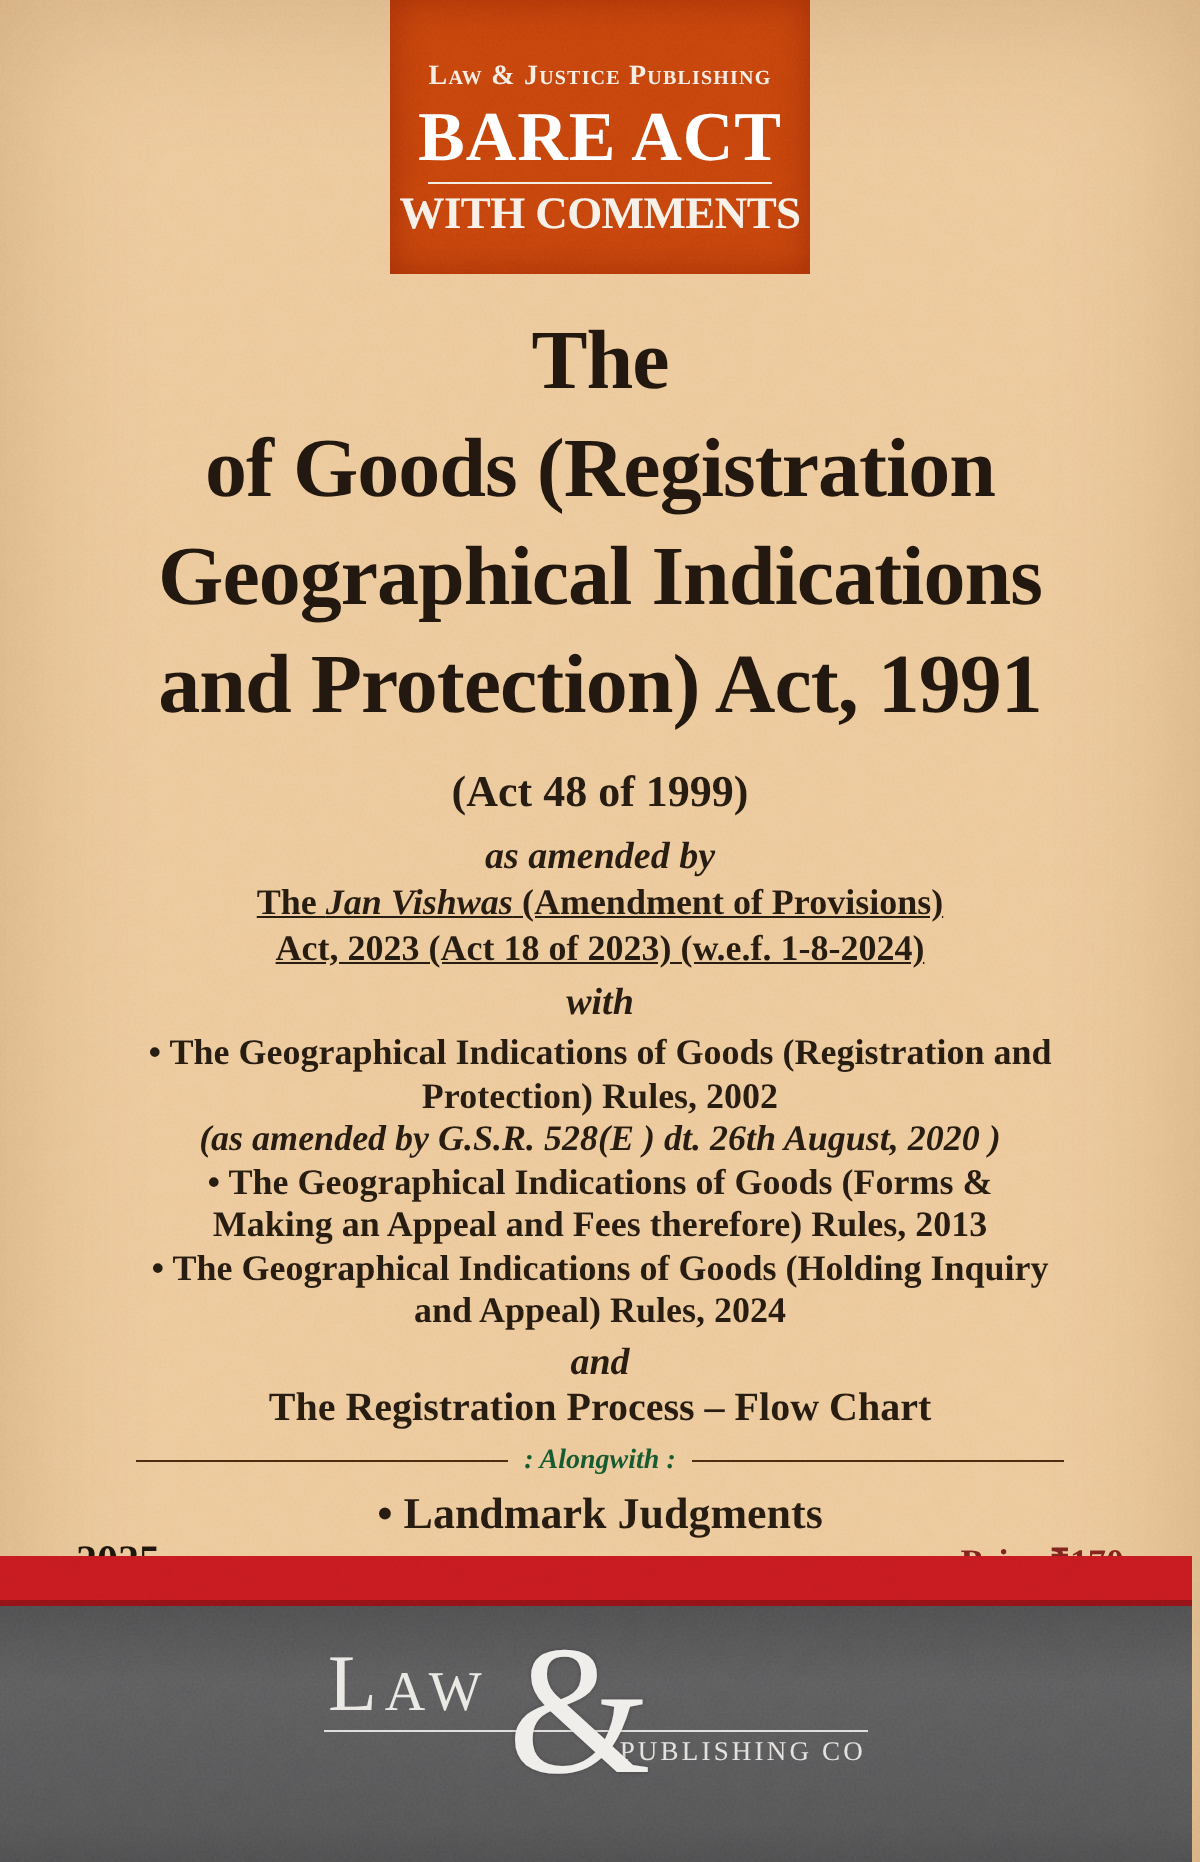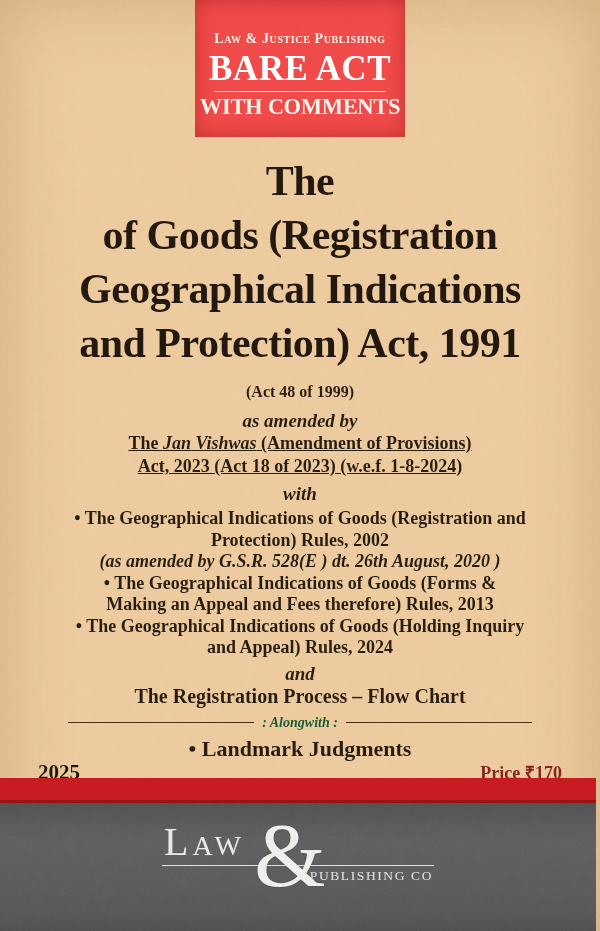--- a/index.html
+++ b/index.html
@@ -12,21 +12,21 @@
     font-family:"Liberation Serif", serif;
     box-shadow:inset 0 0 70px rgba(121,74,25,.28);
   }
   .grain{position:absolute;inset:0;pointer-events:none;mix-blend-mode:overlay;opacity:.55;z-index:5;}
 
   
   .badge{
     position:relative;
     width:210px;height:137px;
     margin:0 auto;
-    background:#ef4444;
+    background:#c2410c;
     text-align:center;
     box-shadow:inset 0 0 18px rgba(80,0,0,.35);
   }
   .badge-publisher{
     padding-top:31px;
     font-variant:small-caps;
     font-size:14px;letter-spacing:.6px;
     color:#f5ece2;font-weight:bold;
   }
   .badge-series{
@@ -41,21 +41,21 @@
   }
 
   
   .main{position:relative;text-align:center;color:#241a10;z-index:2;}
   .book-title{
     margin:17px 0 0;
     font-size:42px;line-height:54px;font-weight:bold;
     letter-spacing:-.5px;color:#1f160e;
   }
   .book-title div{white-space:nowrap;}
-  .act-no{margin-top:13px;font-size:16px;font-weight:bold;}
+  .act-no{margin-top:13px;font-size:22px;font-weight:bold;}
   .amended-label{margin-top:9px;font-size:19px;font-weight:bold;font-style:italic;}
   .amend-line{font-size:18px;font-weight:bold;line-height:23px;text-decoration:underline;}
   .amend-line .ital{font-style:italic;}
   .with-label{margin-top:5px;font-size:19px;font-weight:bold;font-style:italic;}
   .contents{margin-top:3px;}
   .contents div{font-size:18px;font-weight:bold;line-height:21.5px;white-space:nowrap;}
   .contents .ital-line{font-style:italic;}
   .and-label{margin-top:4px;font-size:19px;font-weight:bold;font-style:italic;}
   .flow-chart{font-size:20px;font-weight:bold;line-height:23px;}
 

